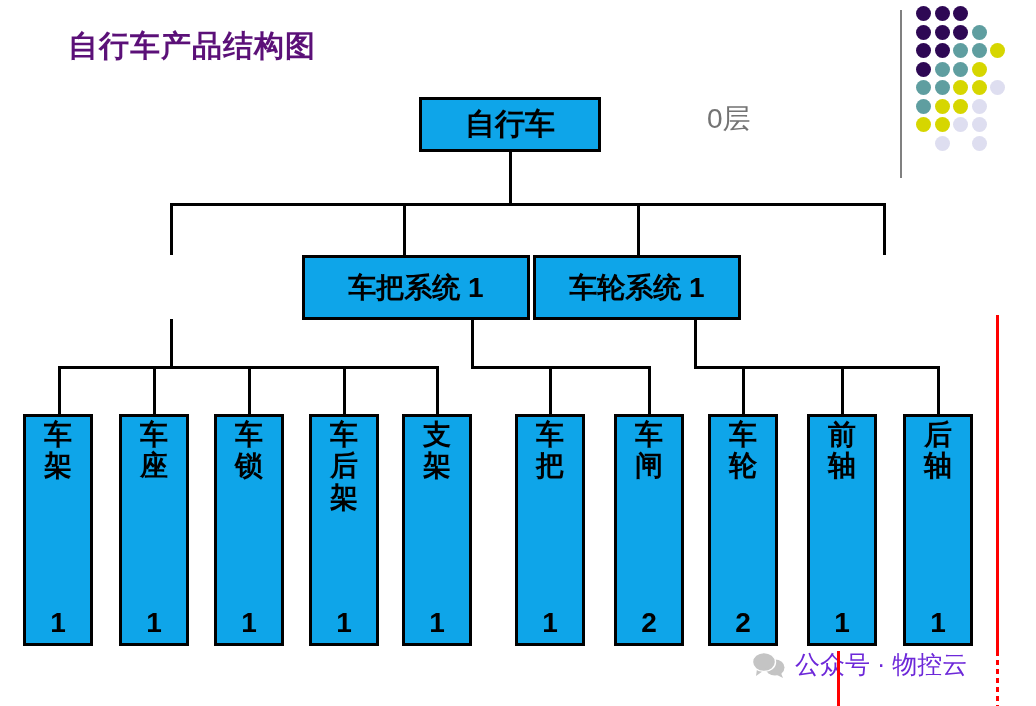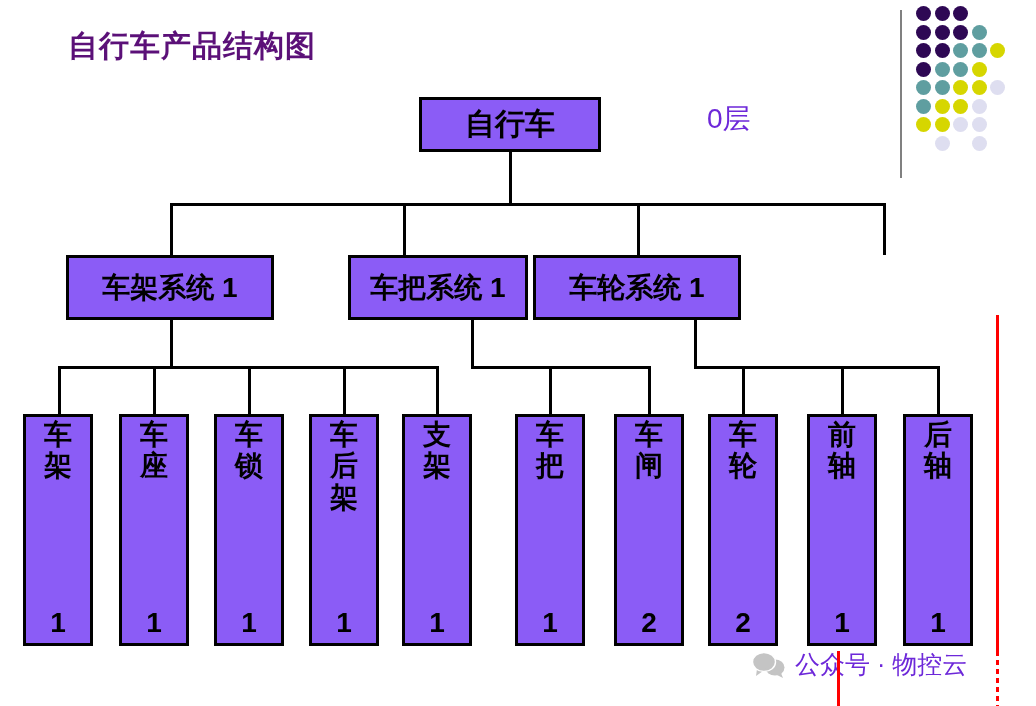--- a/index.html
+++ b/index.html
@@ -51,21 +51,21 @@
     width: 15px;
     height: 15px;
     border-radius: 50%;
   }
 
   
   .node-box {
     position: absolute;
     box-sizing: border-box;
     border: 3px solid #000000;
-    background: #8b5cf6;
+    background: #0ea5e9;
     z-index: 5;
   }
   .node-root, .node-mid {
     display: flex;
     align-items: center;
     justify-content: center;
     font-size: 30px;
     font-weight: bold;
     color: #000000;
     white-space: nowrap;
@@ -98,21 +98,21 @@
     text-align: center;
     font-size: 28px;
     font-weight: bold;
     color: #000;
   }
 
   
   .level-label {
     position: absolute;
     font-size: 28px;
-    color: #6d28d9;
+    color: #737373;
     white-space: nowrap;
   }
 
   
   .conn {
     position: absolute;
     background: #000000;
     z-index: 1;
   }
   .conn-v { width: 3px; }
@@ -219,24 +219,21 @@
   <div class="conn conn-v" style="left:742px; top:366px; height:50px;"></div>
   <div class="conn conn-v" style="left:841px; top:366px; height:50px;"></div>
   <div class="conn conn-v" style="left:937px; top:366px; height:50px;"></div>
 
   <div class="node-box node-root" style="left:419px; top:97px; width:182px; height:55px;">
     <span>自行车</span>
   </div>
 
   <div class="level-label" style="left:707px; top:100px;">0层</div>
 
-  <div class="node-box node-mid" style="left:66px; top:255px; width:208px; height:65px;">
-    <span>车架系统 1</span>
-  </div>
-  <div class="node-box node-mid" style="left:302px; top:255px; width:180px; height:65px;margin-left:46px;">
+  <div class="node-box node-mid" style="left:302px; top:255px; width:228px; height:65px;">
     <span>车把系统 1</span>
   </div>
   <div class="node-box node-mid" style="left:533px; top:255px; width:208px; height:65px;">
     <span>车轮系统 1</span>
   </div>
 
   <div class="node-box node-leaf" style="left:23px; top:414px; width:70px; height:232px;">
     <div class="leaf-name">
       <span>车</span>
         <span>架</span>

